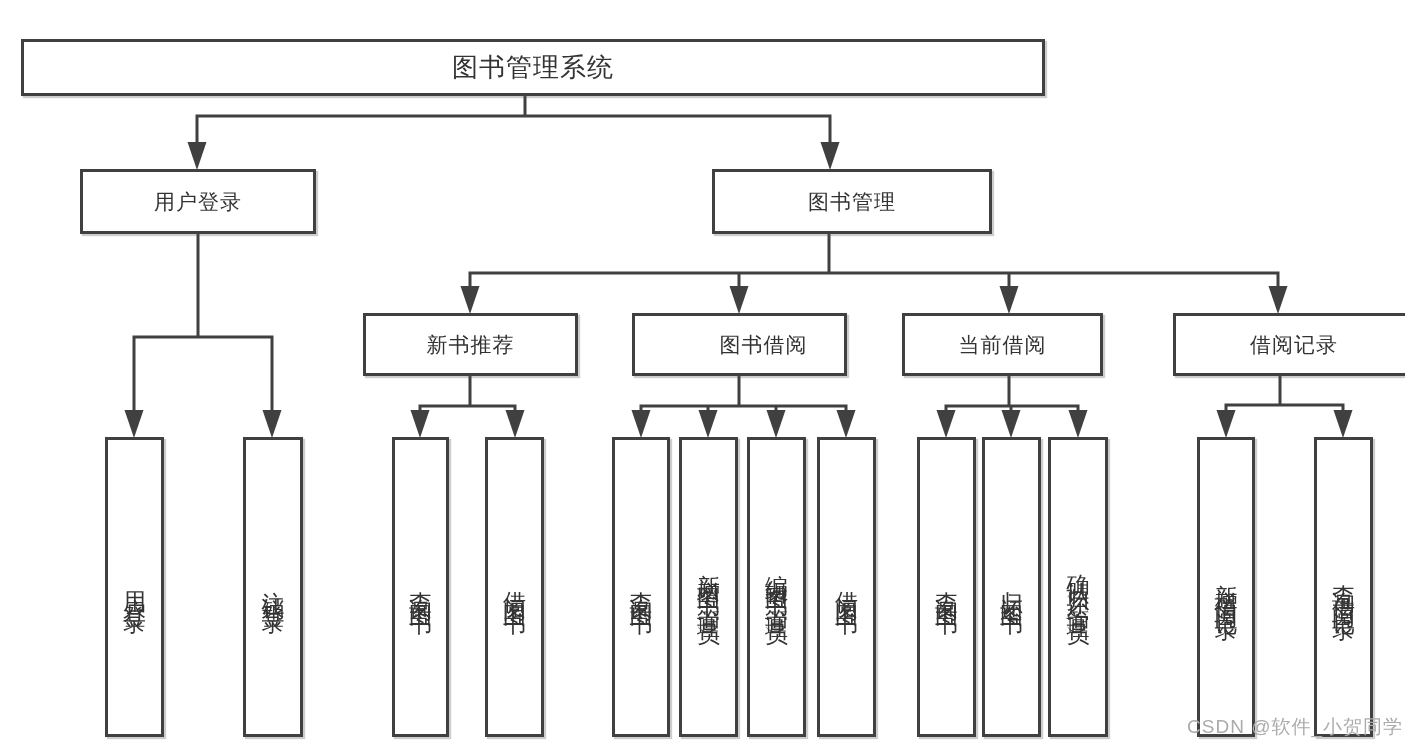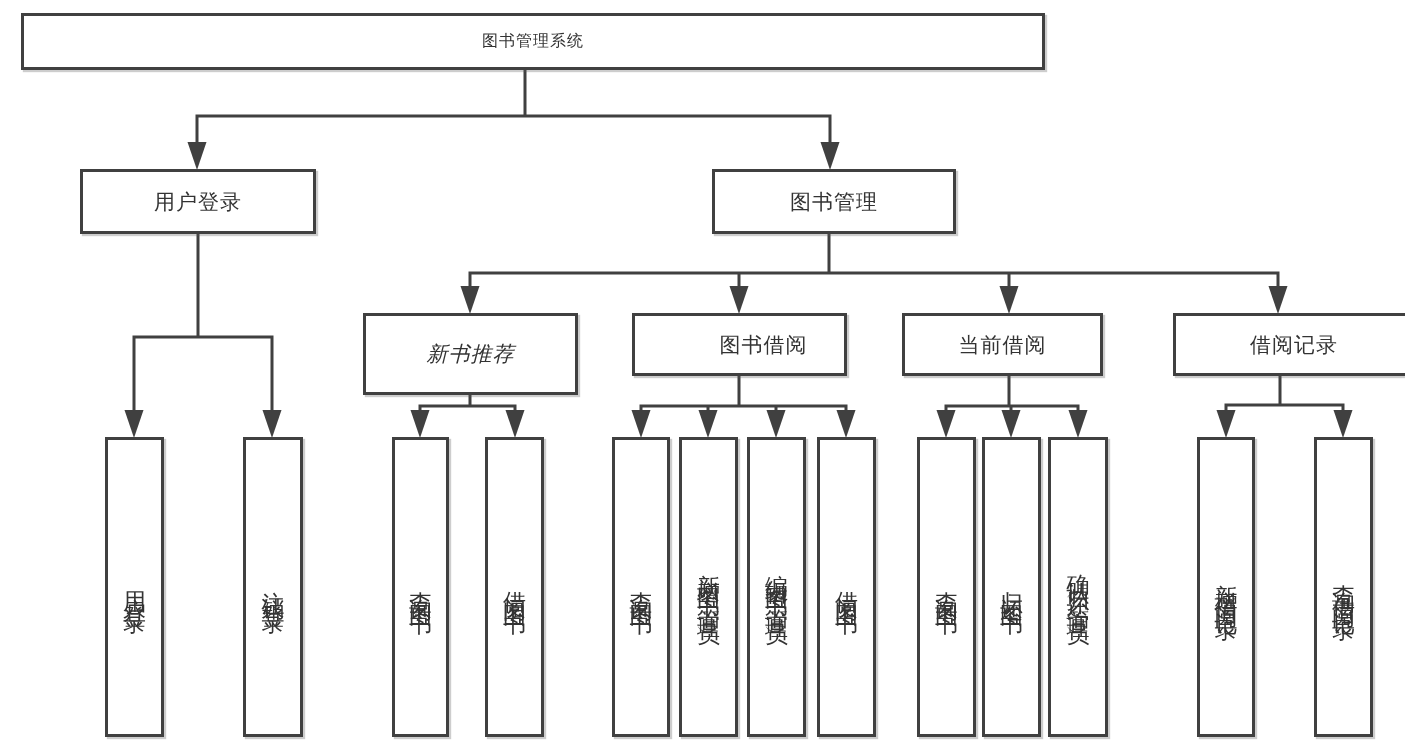--- a/index.html
+++ b/index.html
@@ -28,21 +28,21 @@
     background: #ffffff;
     border: 3px solid var(--line);
     box-shadow: 2px 2px 1px rgba(90,90,90,0.30);
     display: flex;
     align-items: center;
     justify-content: center;
     color: var(--text);
     text-align: center;
   }
   .hnode { font-size: 21px; letter-spacing: 1px; }
-  .root-node { font-size: 16px; }
+  .root-node { font-size: 26px; margin-top: 26px; }
   .vcol {
     top: 437px;
     height: 300px;
   }
   .vcol span {
     writing-mode: vertical-rl;
     text-orientation: mixed;
     font-size: 23px;
     letter-spacing: 7px;
     line-height: 1;
@@ -92,23 +92,23 @@
       <polygon points="1001.5,410 1020.5,410 1011,438"></polygon>
       <polygon points="1068.5,410 1087.5,410 1078,438"></polygon>
       <polygon points="1216.5,410 1235.5,410 1226,438"></polygon>
       <polygon points="1333.5,410 1352.5,410 1343,438"></polygon>
     </g>
   </svg>
 
   <div class="box hnode root-node" style="left:21px; top:13px; width:1024px; height:57px;">图书管理系统</div>
 
   <div class="box hnode" style="left:80px; top:169px; width:236px; height:65px;">用户登录</div>
-  <div class="box hnode" style="left:712px; top:169px; width:244px; height:65px;font-family:Liberation Serif, serif;">图书管理</div>
+  <div class="box hnode" style="left:712px; top:169px; width:280px; height:65px;font-family:Liberation Serif, serif;">图书管理</div>
 
-  <div class="box hnode" style="left:363px; top:313px; width:215px; height:82px;font-style:italic;">新书推荐</div>
+  <div class="box hnode" style="left:363px; top:313px; width:215px; height:63px;">新书推荐</div>
   <div class="box hnode" style="left:632px; top:313px; width:215px; height:63px;padding-left:48px;">图书借阅</div>
   <div class="box hnode" style="left:902px; top:313px; width:201px; height:63px;">当前借阅</div>
   <div class="box hnode" style="left:1173px; top:313px; width:242px; height:63px;">借阅记录</div>
 
   <div class="box vcol" style="left:105px; width:59px;">
     <span>用户登录</span>
   </div>
   <div class="box vcol" style="left:243px; width:60px;">
     <span>注销登录</span>
   </div>
@@ -143,13 +143,14 @@
     <span>确认归还（管理员）</span>
   </div>
 
   <div class="box vcol" style="left:1197px; width:58px;">
     <span>新增借阅记录</span>
   </div>
   <div class="box vcol" style="left:1314px; width:59px;">
     <span>查询借阅记录</span>
   </div>
 
+  <div class="watermark">CSDN @软件_小贺同学</div>
 </div>
 
 </body></html>

